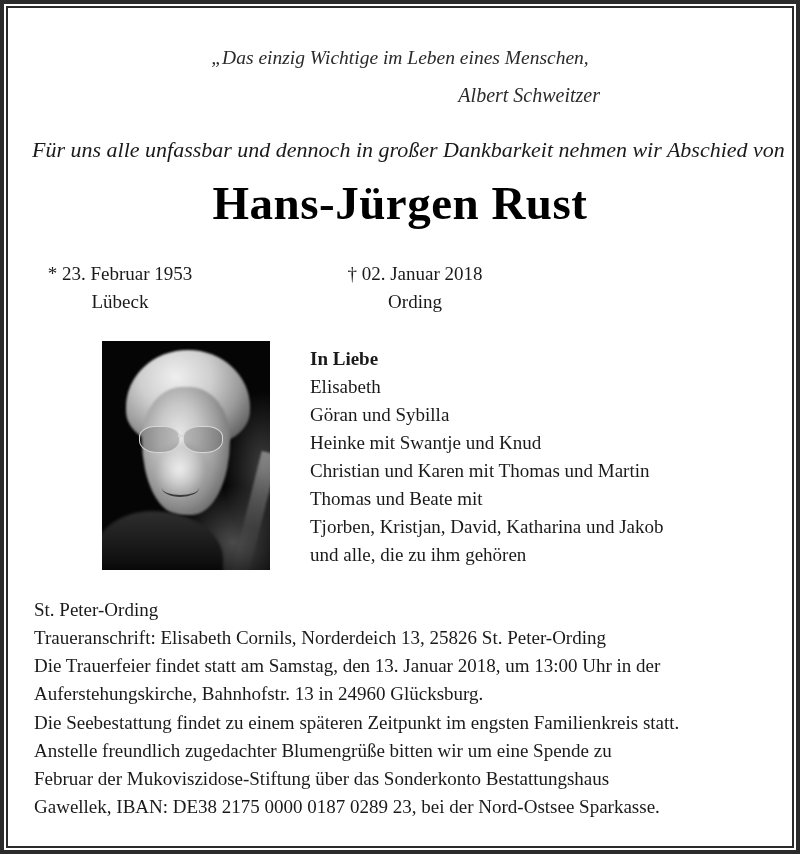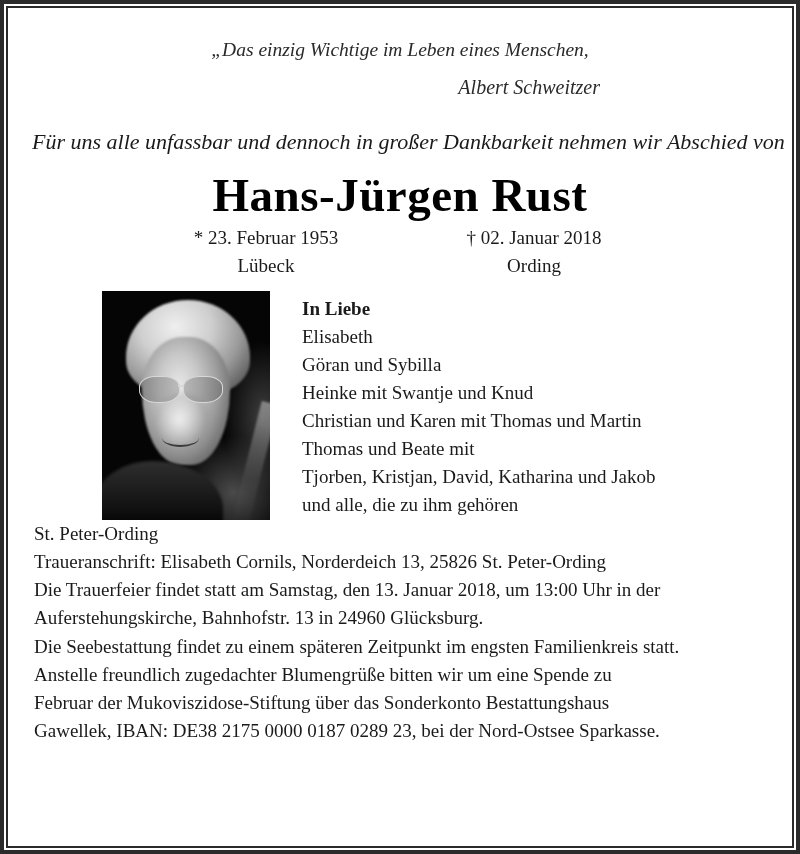--- a/index.html
+++ b/index.html
@@ -36,21 +36,21 @@
     width: 100%;
     height: 100%;
     border: 2px solid #2b2b2b;     
     background: #ffffff;
   }
   .sheet {
     box-sizing: border-box;
     width: 100%;
     height: 100%;
     background: #ffffff;
-    padding: 14px 24px 10px 24px;
+    padding: 22px 24px 10px 24px;
   }
 
   
   .quote {
     text-align: center;
     font-style: italic;
     font-size: 19.5px;
     line-height: 1.42;
     color: #2a2a2a;
     margin-top: 14px;
@@ -81,36 +81,36 @@
     font-weight: bold;
     font-size: 47px;
     letter-spacing: 0.5px;
     line-height: 1.05;
     margin-top: 16px;
     color: #000000;
   }
 
   
   .dates {
-    margin-top: 4px;
+    margin-top: 32px;
     display: flex;
-    justify-content: center;
-    gap: 92px;
+    gap: 119px;
     font-size: 19px;
     line-height: 1.45;
     color: #1a1a1a;
   }
   .date-col { text-align: center; min-width: 176px; }
 
   
   .middle {
     display: flex;
     align-items: flex-start;
-    margin-top: 12px;
+    margin-top: 26px;
     padding-left: 70px;
+    gap: 8px;
   }
   .photo {
     width: 168px;
     height: 229px;
     flex: 0 0 auto;
     position: relative;
     overflow: hidden;
     background: #000000;
   }
   
@@ -193,20 +193,21 @@
     font-size: 19px;
     line-height: 1.47;
     color: #1a1a1a;
     padding-top: 4px;
   }
   .family .heading { font-weight: bold; }
   .family .fline { white-space: nowrap; }
 
   
   .details {
+    margin-top: 26px;
     padding-left: 2px;
     font-size: 19px;
     line-height: 1.48;
     color: #1a1a1a;
   }
   .details .dline { white-space: nowrap; }
 </style>
 </head>
 <body>
 

